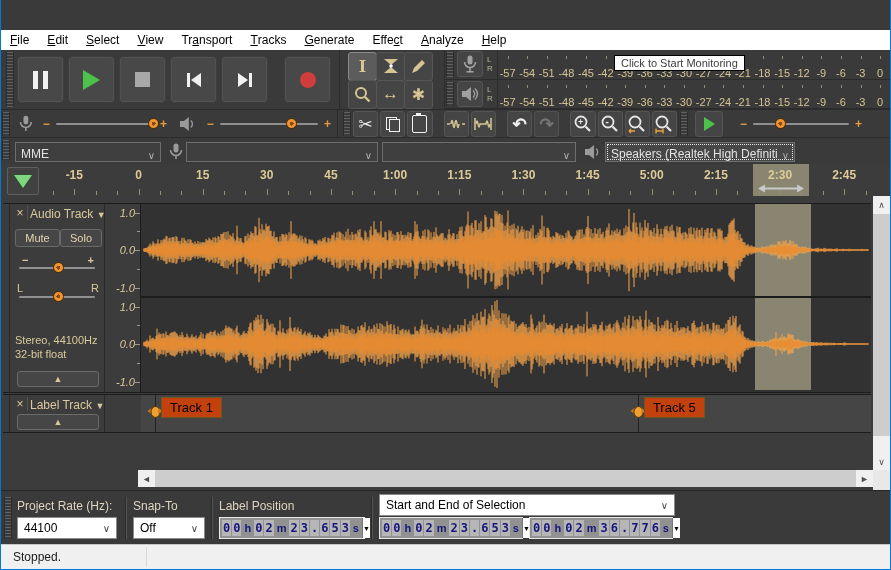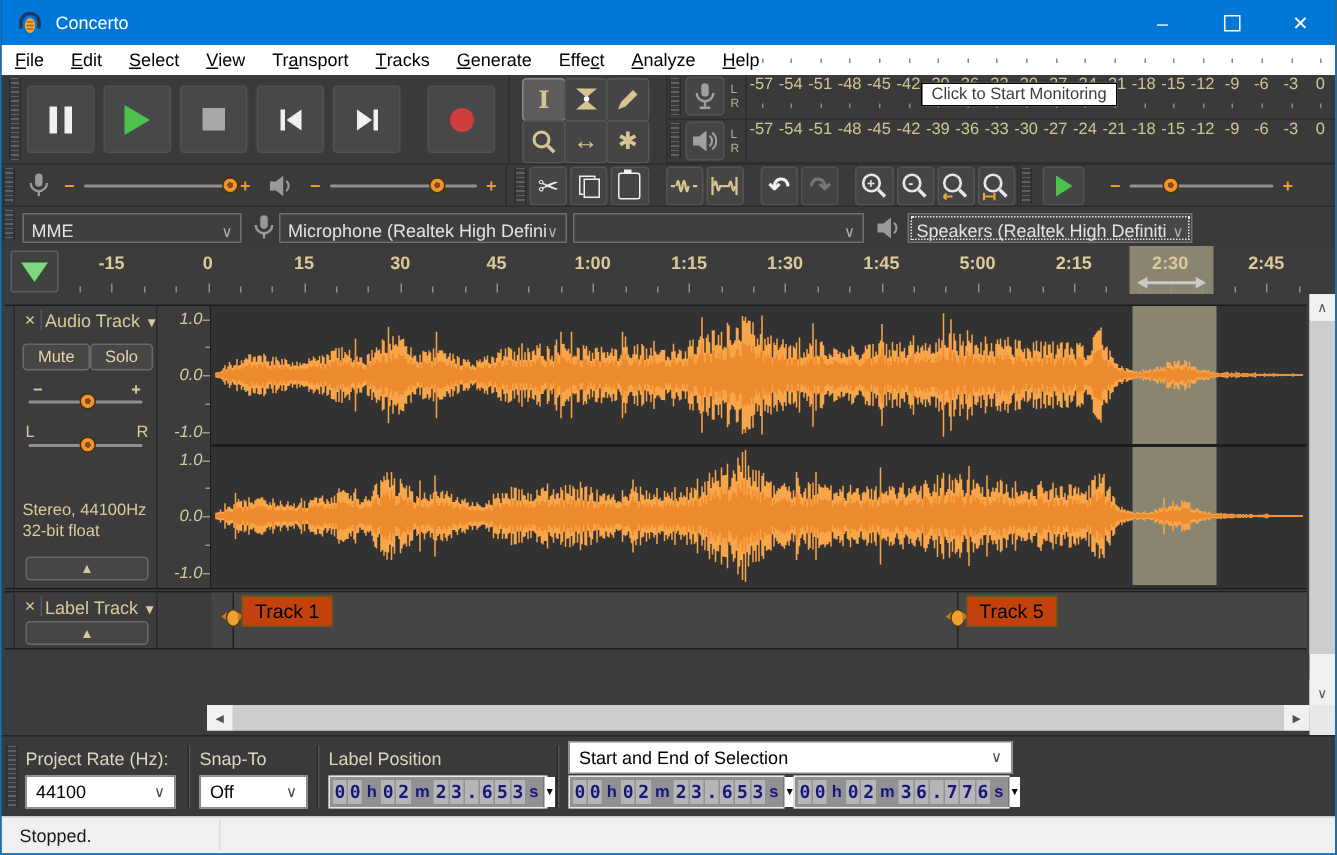--- a/index.html
+++ b/index.html
@@ -23,21 +23,21 @@
   .rowC{position:absolute;top:87px;left:0;right:0;height:27px;display:flex;border-top:1px solid #2c2c2c;align-items:center;}
   .transportbar{width:334px;display:flex;align-items:center;padding-left:4px;border-right:1px solid #2c2c2c;}
   .tr-btn{width:45px;height:45px;margin:0 2px;background:#484848;border:1px solid #3e3e3e;border-radius:4px;display:flex;align-items:center;justify-content:center;box-shadow:inset 0 0 0 1px #525252;}
   .toolsbar{width:96px;display:grid;grid-template-columns:28px 28px 28px;grid-template-rows:28px 28px;align-content:center;border-right:1px solid #2c2c2c;padding-left:8px;}
   .tool-btn{width:27px;height:27px;background:#454545;border:1px solid #565656;border-radius:3px;display:flex;align-items:center;justify-content:center;color:#d6c592;}
   .tool-btn.active{background:#5c5c5c;border-color:#8a8a8a;}
   .meters{flex:1;display:flex;flex-direction:column;}
   .meter{flex:1;display:flex;align-items:center;border-bottom:1px solid #2c2c2c;position:relative;}
   .m-iconbtn{width:24px;height:24px;margin:0 2px;background:#454545;border:1px solid #555;border-radius:3px;display:flex;align-items:center;justify-content:center;flex:none;}
   .lr{display:flex;flex-direction:column;font-size:8px;line-height:9px;color:#b9b39a;margin:0 4px 0 2px;flex:none;}
-  .mscale{flex:1;display:flex;height:100%;align-items:flex-start;border-left:1px solid #2c2c2c;}
+  .mscale{flex:1;display:flex;height:100%;align-items:flex-end;border-left:1px solid #2c2c2c;}
   .mcell{flex:1;position:relative;text-align:center;color:#d2c494;font-size:11px;}
   .mcell i{position:absolute;left:50%;top:-11px;width:1px;height:3px;background:#8f8a70;}
   .tooltip{position:absolute;left:613px;top:5px;background:#fff;border:1px solid #000;color:#3c3c3c;font-size:11px;padding:1px 6px;white-space:nowrap;z-index:5;}
   .mixerbar{width:336px;display:flex;align-items:center;border-right:1px solid #2c2c2c;}
   .editbar{width:336px;display:flex;align-items:center;border-right:1px solid #2c2c2c;padding-left:4px;}
   .ed-btn{width:24px;height:24px;margin:0 1px;background:#454545;border:1px solid #555;border-radius:3px;display:flex;align-items:center;justify-content:center;}
   .spacer8{width:9px;flex:none;}
   .transbar{flex:1;display:flex;align-items:center;}
   .slider{position:relative;height:2px;background:#909090;border-radius:1px;}
   .knob{position:absolute;top:-5px;width:11px;height:11px;border-radius:50%;background:radial-gradient(circle,#8a4d0f 0 2px,#ef9430 2px);border:1px solid #4a2e08;box-sizing:border-box;}
@@ -96,39 +96,20 @@
   
   .statusbar{position:absolute;top:544px;left:0;right:0;bottom:0;background:#f0f0f0;border-top:1px solid #c9c9c9;color:#1a1a1a;font-size:12px;display:flex;align-items:center;}
   .st-sep{position:absolute;left:145px;top:2px;bottom:2px;width:1px;background:#d9d9d9;}
   svg{display:block;}
 </style>
 </head>
 <body>
 
 <div class="window">
 
-  <div class="titlebar">
-    <svg width="18" height="18" viewBox="0 0 18 18" style="margin-left:10px">
-      <path d="M3 13 V9 a6 6 0 0 1 12 0 V13" fill="none" stroke="#1b3a6b" stroke-width="2.4"></path>
-      <ellipse cx="9" cy="11" rx="3.4" ry="5" fill="#f4a43c"></ellipse>
-      <path d="M6.5 11 h5 M7 8.6 h4 M7 13.4 h4" stroke="#b3601a" stroke-width="1"></path>
-    </svg>
-    <span class="tb-title">Concerto</span>
-    <div class="tb-btns">
-      <div class="tb-btn">
-          <span>–</span>
-        </div>
-      <div class="tb-btn">
-          <span class="maxbox"></span>
-        </div>
-      <div class="tb-btn">
-          <span>✕</span>
-        </div>
-    </div>
-  </div>
 
   <div class="menubar" id="menubar">
       <div class="menu-item"><u>F</u>ile</div>
       <div class="menu-item"><u>E</u>dit</div>
       <div class="menu-item"><u>S</u>elect</div>
       <div class="menu-item"><u>V</u>iew</div>
       <div class="menu-item">Tr<u>a</u>nsport</div>
       <div class="menu-item"><u>T</u>racks</div>
       <div class="menu-item"><u>G</u>enerate</div>
       <div class="menu-item">Effe<u>c</u>t</div>
@@ -382,21 +363,20 @@
       <div class="dcombo" style="width:146px;margin-left:4px">
         <span>MME</span>
         <span class="chev">∨</span>
       </div>
       <svg width="14" height="18" viewBox="0 0 14 18" style="margin:0 3px 0 8px">
         <rect x="4.5" y="0.5" width="5" height="9" rx="2.5" fill="#9a9a9a"></rect>
         <path d="M1.5 7 a5.5 5.5 0 0 0 11 0" fill="none" stroke="#9a9a9a" stroke-width="1.6"></path>
         <line x1="7" y1="12.5" x2="7" y2="16" stroke="#9a9a9a" stroke-width="1.6"></line>
       </svg>
       <div class="dcombo" style="width:192px">
-        <span style="overflow:hidden;white-space:nowrap">Microphone (Realtek High Defini</span>
         <span class="chev">∨</span>
       </div>
       <div class="dcombo" style="width:194px;margin-left:4px">
         <span class="chev">∨</span>
       </div>
       <svg width="18" height="16" viewBox="0 0 18 16" style="margin:0 3px 0 8px">
         <polygon points="1,5 5,5 10,1 10,15 5,11 1,11" fill="#9a9a9a"></polygon>
         <path d="M12 4.5 a4.5 4.5 0 0 1 0 7" fill="none" stroke="#9a9a9a" stroke-width="1.4"></path>
       </svg>
       <div class="dcombo focused" style="width:190px">

